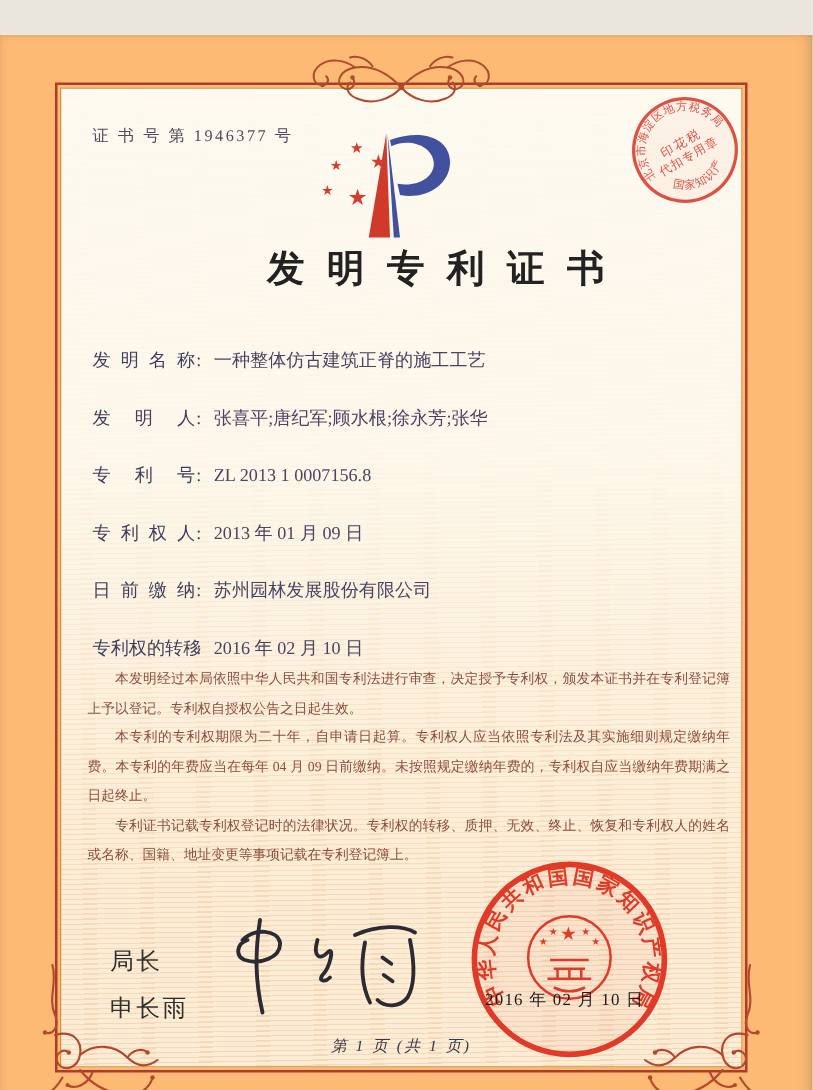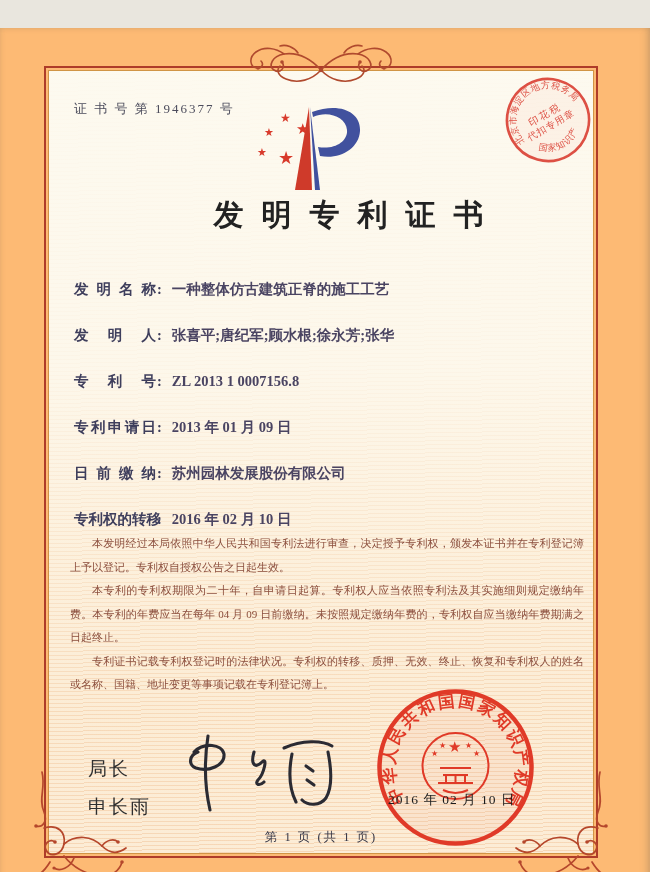--- a/index.html
+++ b/index.html
@@ -25,36 +25,36 @@
                       rgba(255,255,255,0) 1px, rgba(255,255,255,0) 4px),
       #fdf3e2;
   }
   .cert-no{position:absolute;left:74px;top:72px;font-size:13px;letter-spacing:2px;color:#4c4c5c;}
   .logo{position:absolute;left:256px;top:76px;}
   .title{
     position:absolute;left:44px;top:167px;width:609px;text-align:center;
     font-size:30px;font-weight:700;color:#222;letter-spacing:18px;text-indent:18px;
   }
   .fields{position:absolute;left:74px;top:250px;width:480px;}
-  .field-row{height:22px;line-height:22px;margin-bottom:24px;font-size:14.5px;color:#3e3e5c;white-space:nowrap;font-weight:bold;}
+  .field-row{height:22px;line-height:22px;margin-bottom:24px;font-size:14.5px;color:#3e3e5c;white-space:nowrap;}
   .field-label{display:inline-block;width:82px;text-align:justify;text-align-last:justify;-moz-text-align-last:justify;}
   .field-colon{display:inline-block;margin:0 10px 0 1px;}
   .field-value{color:#4a4462;}
   .body-text{
     position:absolute;left:70px;top:504px;width:514px;
     font-size:11px;line-height:23.5px;color:#8b4e3d;text-align:justify;
   }
   .body-text p{margin:0;text-indent:2em;}
   .director{position:absolute;left:88px;top:728px;font-size:19px;color:#2e2e2e;font-family:Liberation Sans, sans-serif;}
   .director div{margin-bottom:12px;letter-spacing:2px;}
   .signature{position:absolute;left:180px;top:694px;}
   .main-seal{position:absolute;left:372px;top:656px;}
   .seal-date{position:absolute;left:388px;top:763px;font-size:13.5px;color:#1c1c1c;letter-spacing:1px;z-index:6;}
   .tax-seal{position:absolute;left:498px;top:42px;transform:rotate(-30deg);}
-  .footer{position:absolute;left:44px;top:801px;width:554px;text-align:center;font-size:12.5px;color:#363646;letter-spacing:2px;}
+  .footer{position:absolute;left:44px;top:801px;width:554px;text-align:center;font-size:12.5px;color:#363646;letter-spacing:2px;font-style:italic;}
   .flourish{position:absolute;}
   svg text{font-family:"Liberation Serif","DejaVu Serif",serif;}
 </style>
 </head>
 <body>
 
 <div class="sheet">
 
   <div class="frame">
     <div class="frame-inner"></div>
@@ -138,21 +138,21 @@
     <div class="field-row">
       <span class="field-label">发明名称</span><span class="field-colon">:</span><span class="field-value">一种整体仿古建筑正脊的施工工艺</span>
     </div>
     <div class="field-row">
       <span class="field-label">发明人</span><span class="field-colon">:</span><span class="field-value">张喜平;唐纪军;顾水根;徐永芳;张华</span>
     </div>
     <div class="field-row">
       <span class="field-label">专利号</span><span class="field-colon">:</span><span class="field-value">ZL 2013 1 0007156.8</span>
     </div>
     <div class="field-row">
-      <span class="field-label">专利申请日</span><span class="field-colon">:</span><span class="field-value">2013 年 01 月 09 日</span>
+      <span class="field-label">专利权人</span><span class="field-colon">:</span><span class="field-value">2013 年 01 月 09 日</span>
     </div>
     <div class="field-row">
       <span class="field-label">日前缴纳</span><span class="field-colon">:</span><span class="field-value">苏州园林发展股份有限公司</span>
     </div>
     <div class="field-row">
       <span class="field-label">专利权的转移</span><span class="field-colon">:</span><span class="field-value">2016 年 02 月 10 日</span>
     </div>
   </div>
 
   <div class="body-text">

